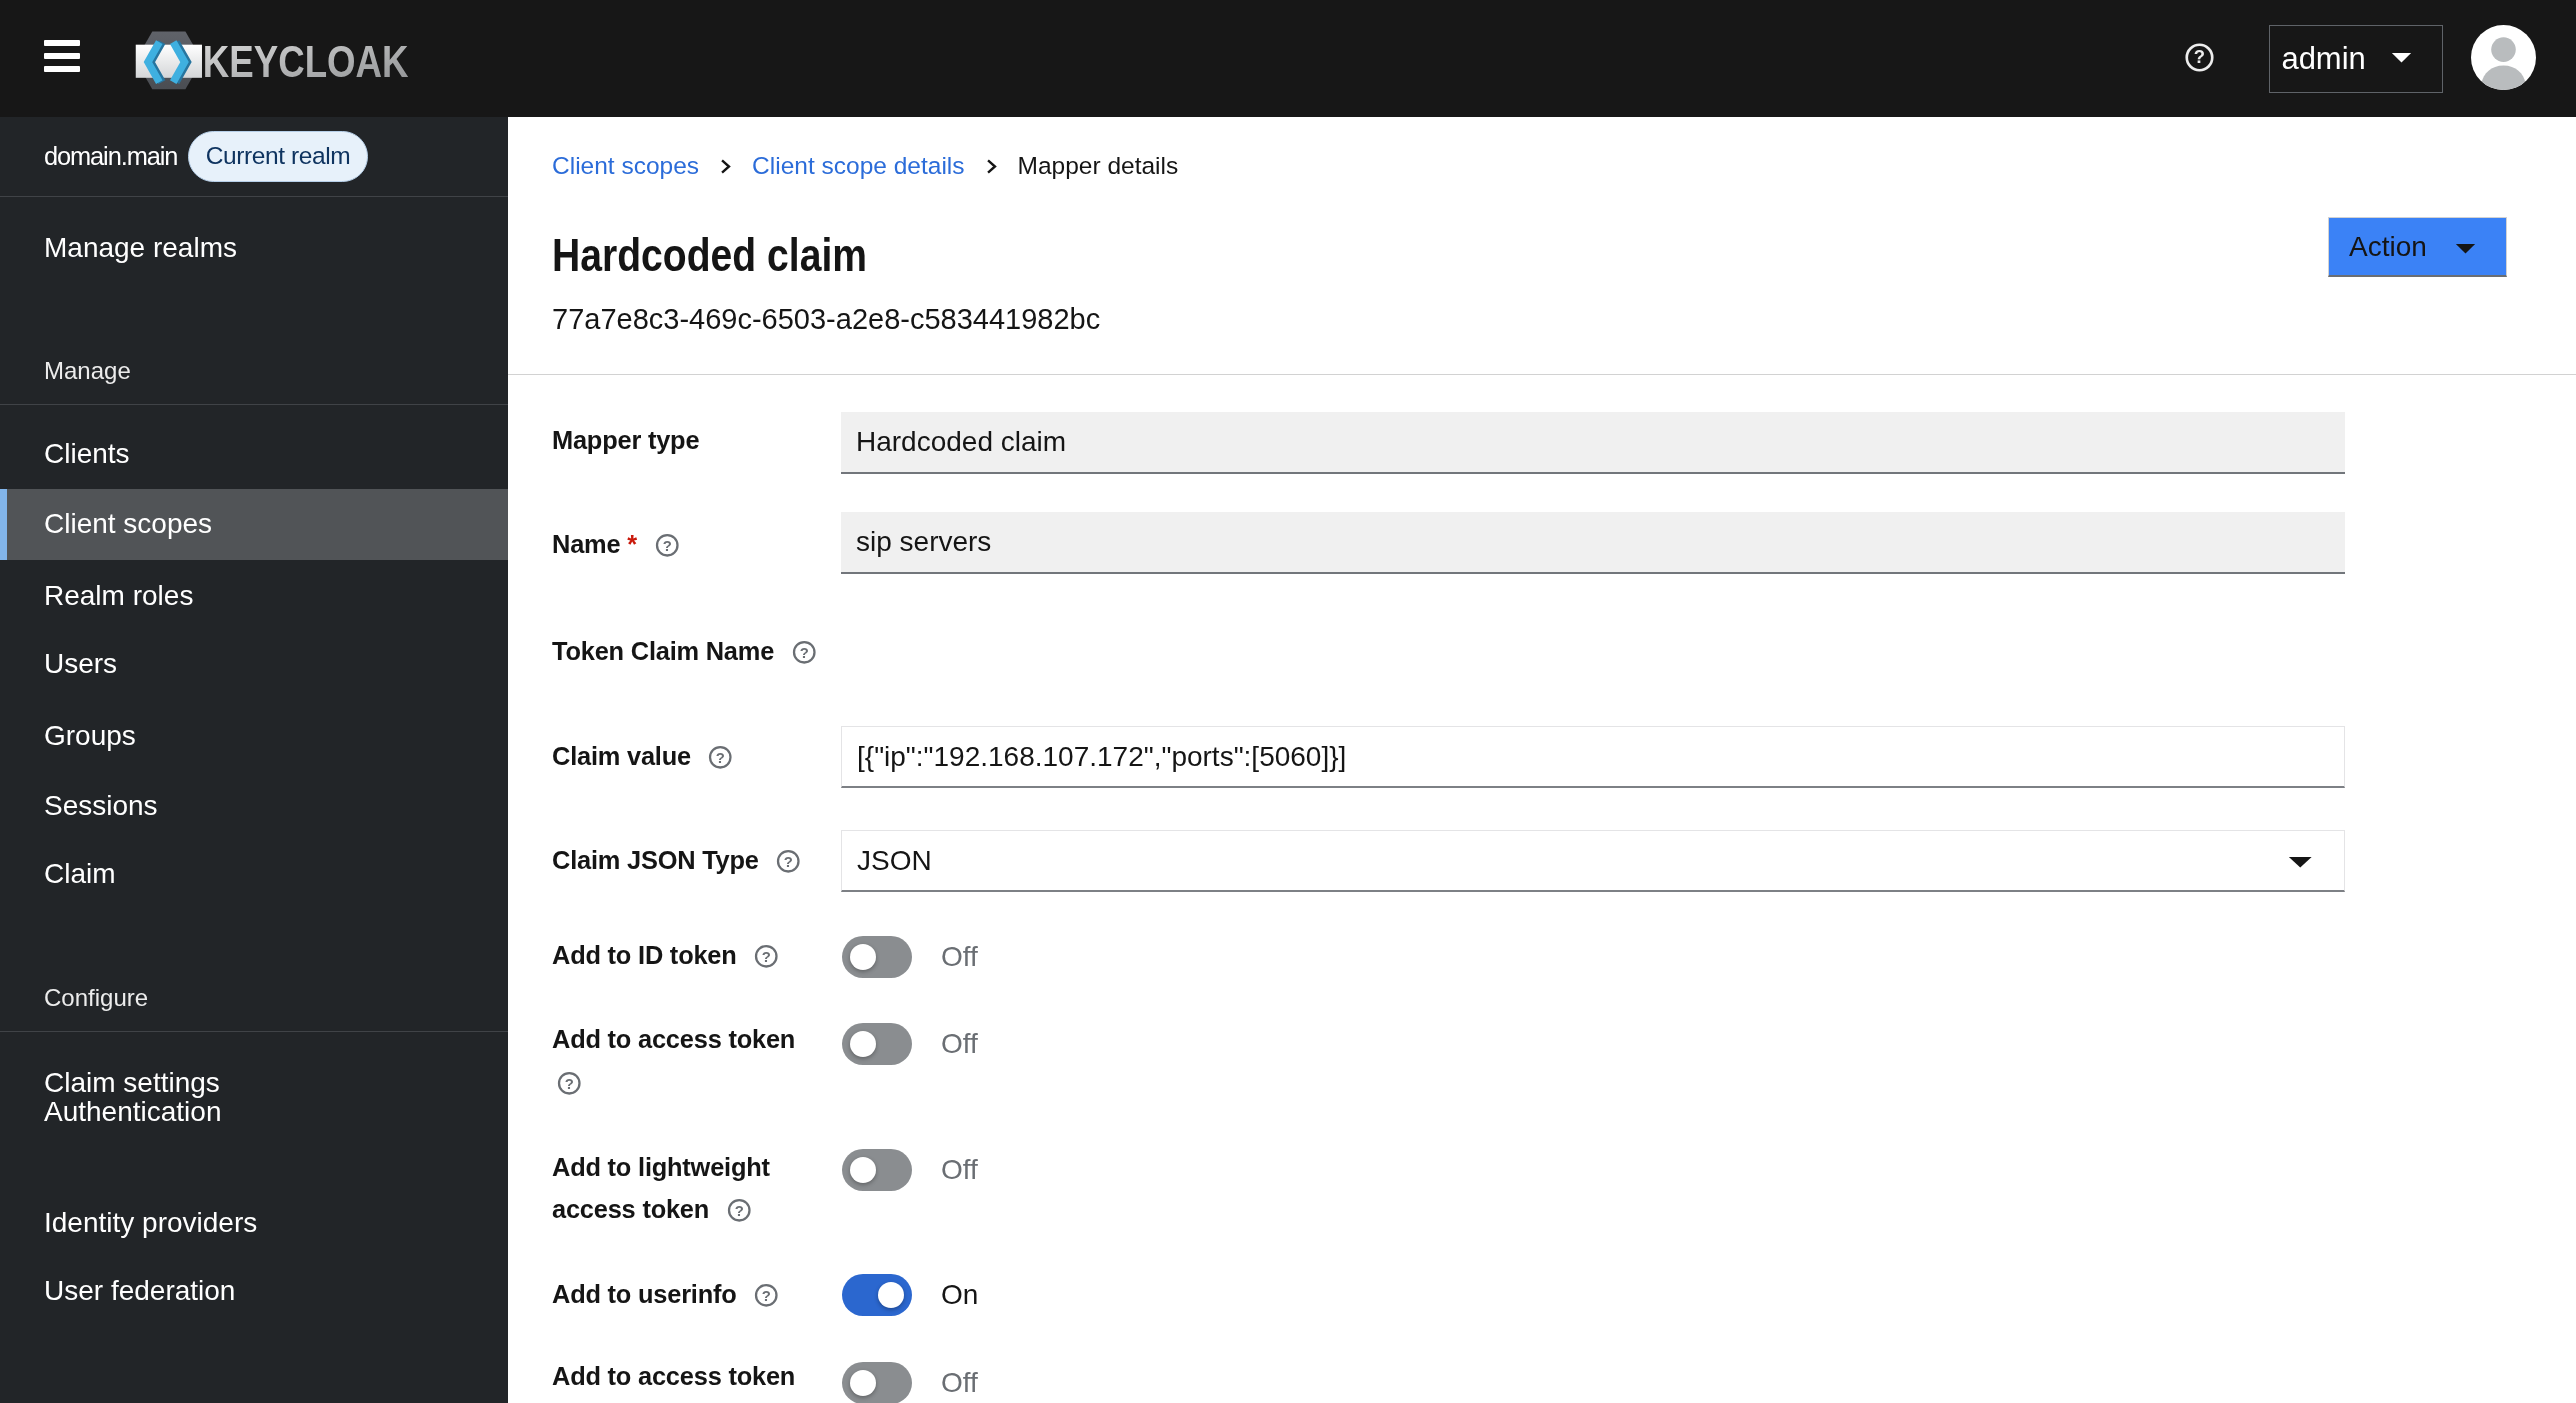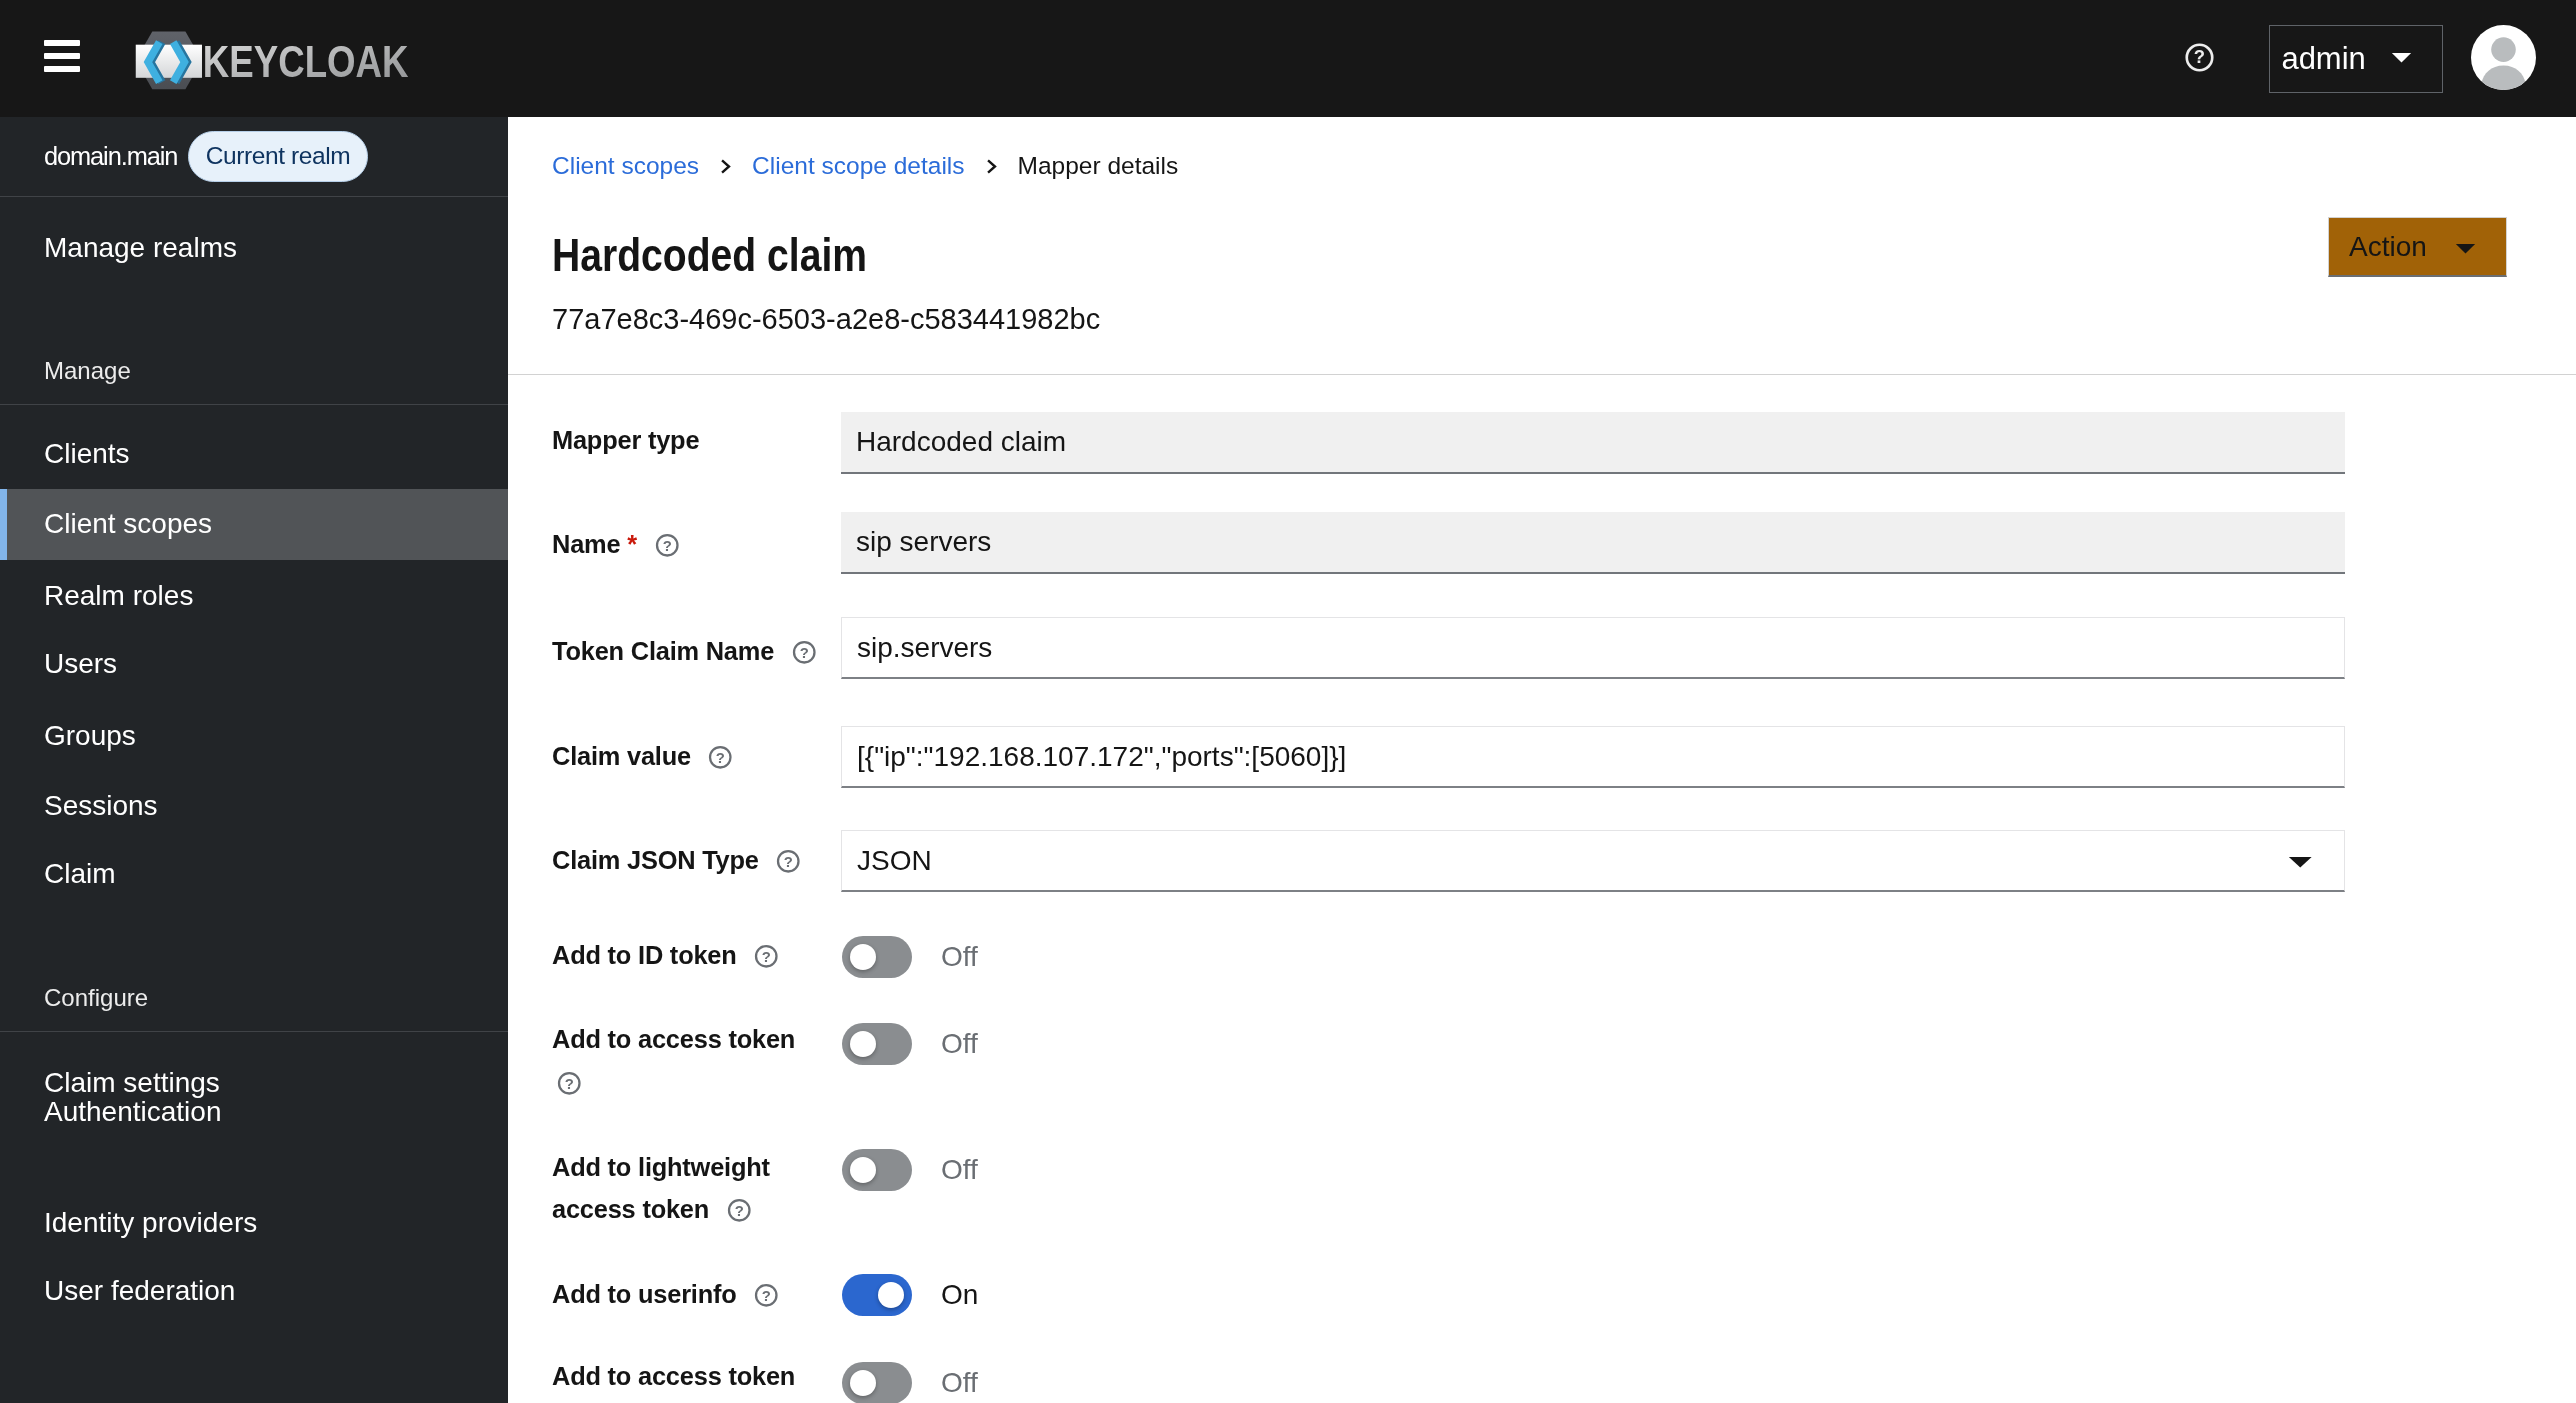--- a/index.html
+++ b/index.html
@@ -32,21 +32,21 @@
 
 
 #main { position:absolute; left:508px; top:117px; width:2068px; height:1286px; background:#fff; }
 #crumbs { position:absolute; left:44px; top:35px; display:flex; align-items:center; gap:20px;
   font-size:24.5px; }
 #crumbs a { color:#2b6cd9; text-decoration:none; }
 #title { position:absolute; left:44px; top:111px; font-size:46px; font-weight:700;
   transform:scaleX(0.85); transform-origin:left center; white-space:nowrap; letter-spacing:0; }
 #uuid { position:absolute; left:44px; top:186px; font-size:29px; }
 #hdrdiv { position:absolute; left:0; top:257px; width:2068px; height:0.9px; background:#d2d2d2; }
-#action { position:absolute; left:1820px; top:100px; width:179px; height:60px; background:#a16207;
+#action { position:absolute; left:1820px; top:100px; width:179px; height:60px; background:#3b82f6;
   border:0.9px solid #d2d2d2; border-bottom:2.6px solid #6a6e73; display:flex; align-items:center; }
 #action span { font-size:28px; margin-left:20px; }
 #action svg { position:absolute; right:30px; top:25.4px; }
 
 .flabel { position:absolute; left:44px; white-space:nowrap; font-size:25.4px; font-weight:700;
   line-height:42px; letter-spacing:-0.2px; }
 .flabel .req { color:#c9190b; padding-left:7px; }
 .hicon { display:inline-block; vertical-align:-4.4px; margin-left:17.5px; }
 .ctrl { position:absolute; left:333px; width:1504px; height:62px; font-size:28px;
   display:flex; align-items:center; padding:0 15px; white-space:pre; overflow:hidden; }
@@ -180,21 +180,20 @@
   <div class="flabel" style="top:406px">Name<span class="req">*</span><svg class="hicon" width="24.5" height="24.5" viewBox="0 0 28 28" style="font-size:29px">
         <circle cx="14" cy="14" r="11.7" fill="none" stroke="#6a6e73" stroke-width="2.6"></circle>
         <text x="14" y="20" text-anchor="middle" font-size="17" font-weight="700" fill="#6a6e73">?</text>
       </svg></div>
   <div class="ctrl gray" style="top:395px">sip servers</div>
 
   <div class="flabel" style="top:513px">Token Claim Name<svg class="hicon" width="24.5" height="24.5" viewBox="0 0 28 28" style="font-size:29px">
         <circle cx="14" cy="14" r="11.7" fill="none" stroke="#6a6e73" stroke-width="2.6"></circle>
         <text x="14" y="20" text-anchor="middle" font-size="17" font-weight="700" fill="#6a6e73">?</text>
       </svg></div>
-  <div class="ctrl white" style="top:500px">sip.servers</div>
 
   <div class="flabel" style="top:618px">Claim value<svg class="hicon" width="24.5" height="24.5" viewBox="0 0 28 28" style="font-size:29px">
         <circle cx="14" cy="14" r="11.7" fill="none" stroke="#6a6e73" stroke-width="2.6"></circle>
         <text x="14" y="20" text-anchor="middle" font-size="17" font-weight="700" fill="#6a6e73">?</text>
       </svg></div>
   <div class="ctrl white" style="top:609px">[{"ip":"192.168.107.172","ports":[5060]}]</div>
 
   <div class="flabel" style="top:722px">Claim JSON Type<svg class="hicon" width="24.5" height="24.5" viewBox="0 0 28 28" style="font-size:29px">
         <circle cx="14" cy="14" r="11.7" fill="none" stroke="#6a6e73" stroke-width="2.6"></circle>
         <text x="14" y="20" text-anchor="middle" font-size="17" font-weight="700" fill="#6a6e73">?</text>

